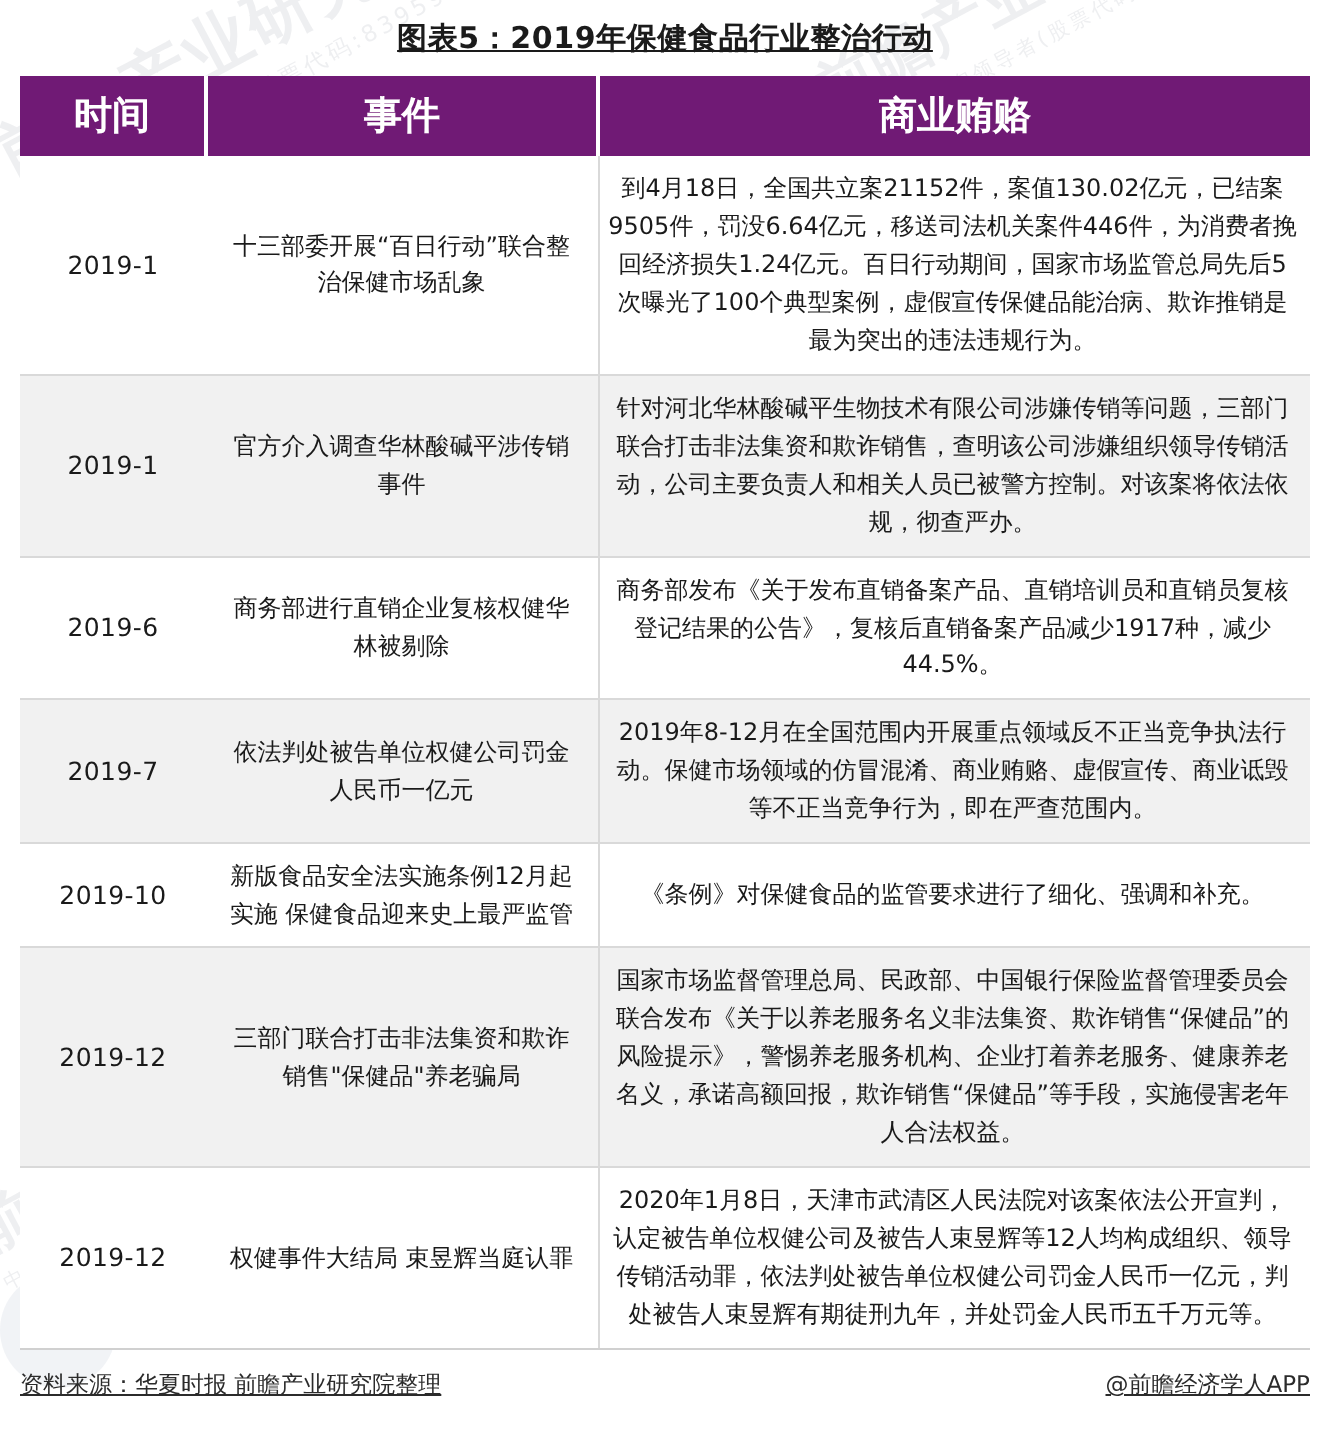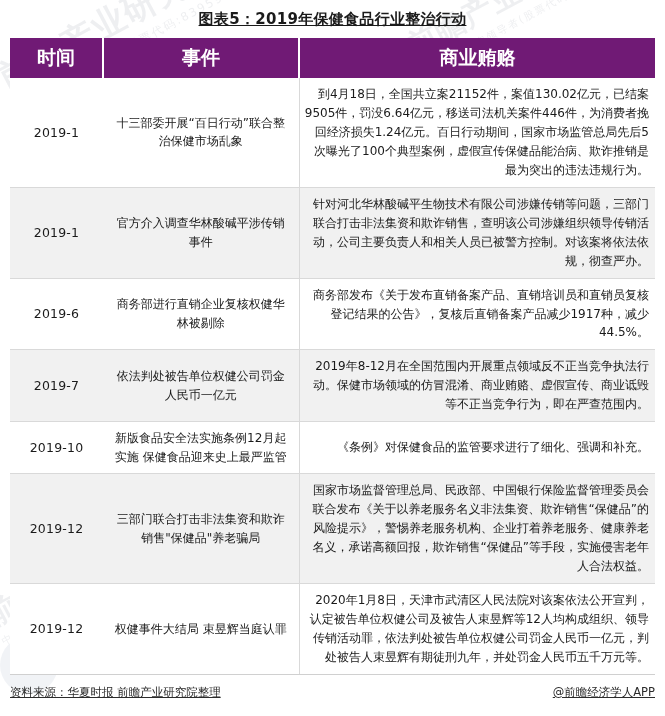--- a/index.html
+++ b/index.html
@@ -116,21 +116,21 @@
     letter-spacing: 0.2px;
     border-right: none;
     white-space: nowrap;
   }
   td.c-event {
     text-align: center;
     padding-left: 10px;
     padding-right: 10px;
   }
   td.c-detail {
-    text-align: right;
+    text-align: center;
     padding-left: 4px;
     padding-right: 6px;
     line-height: 1.58;
   }
 
   
   .footer {
     position: relative;
     z-index: 10;
     margin: 10px 10px 0 10px;

